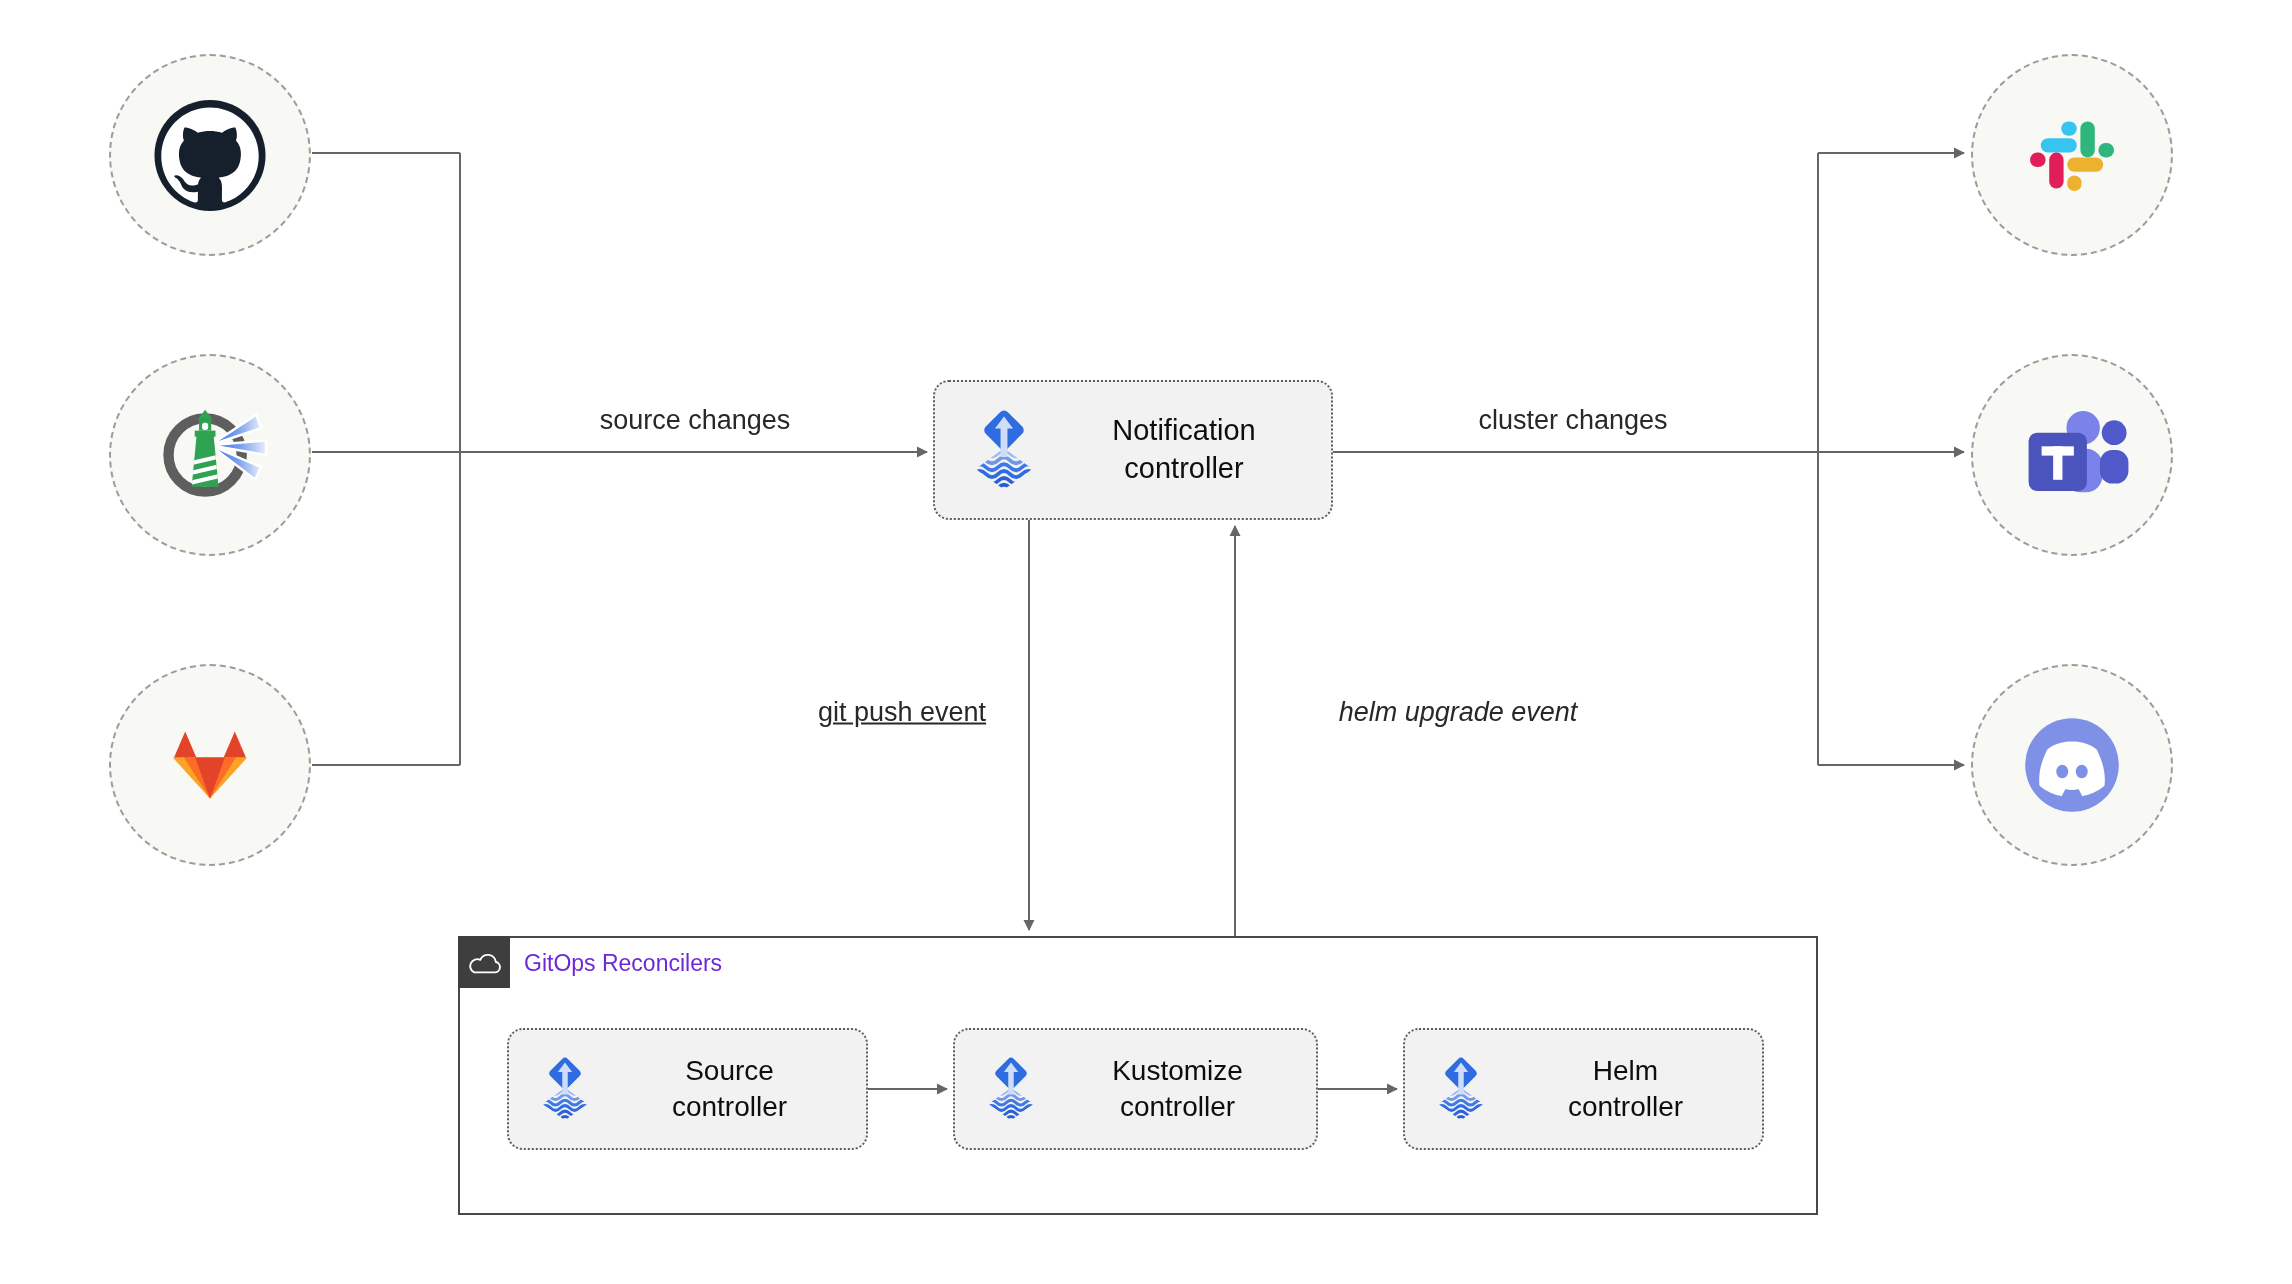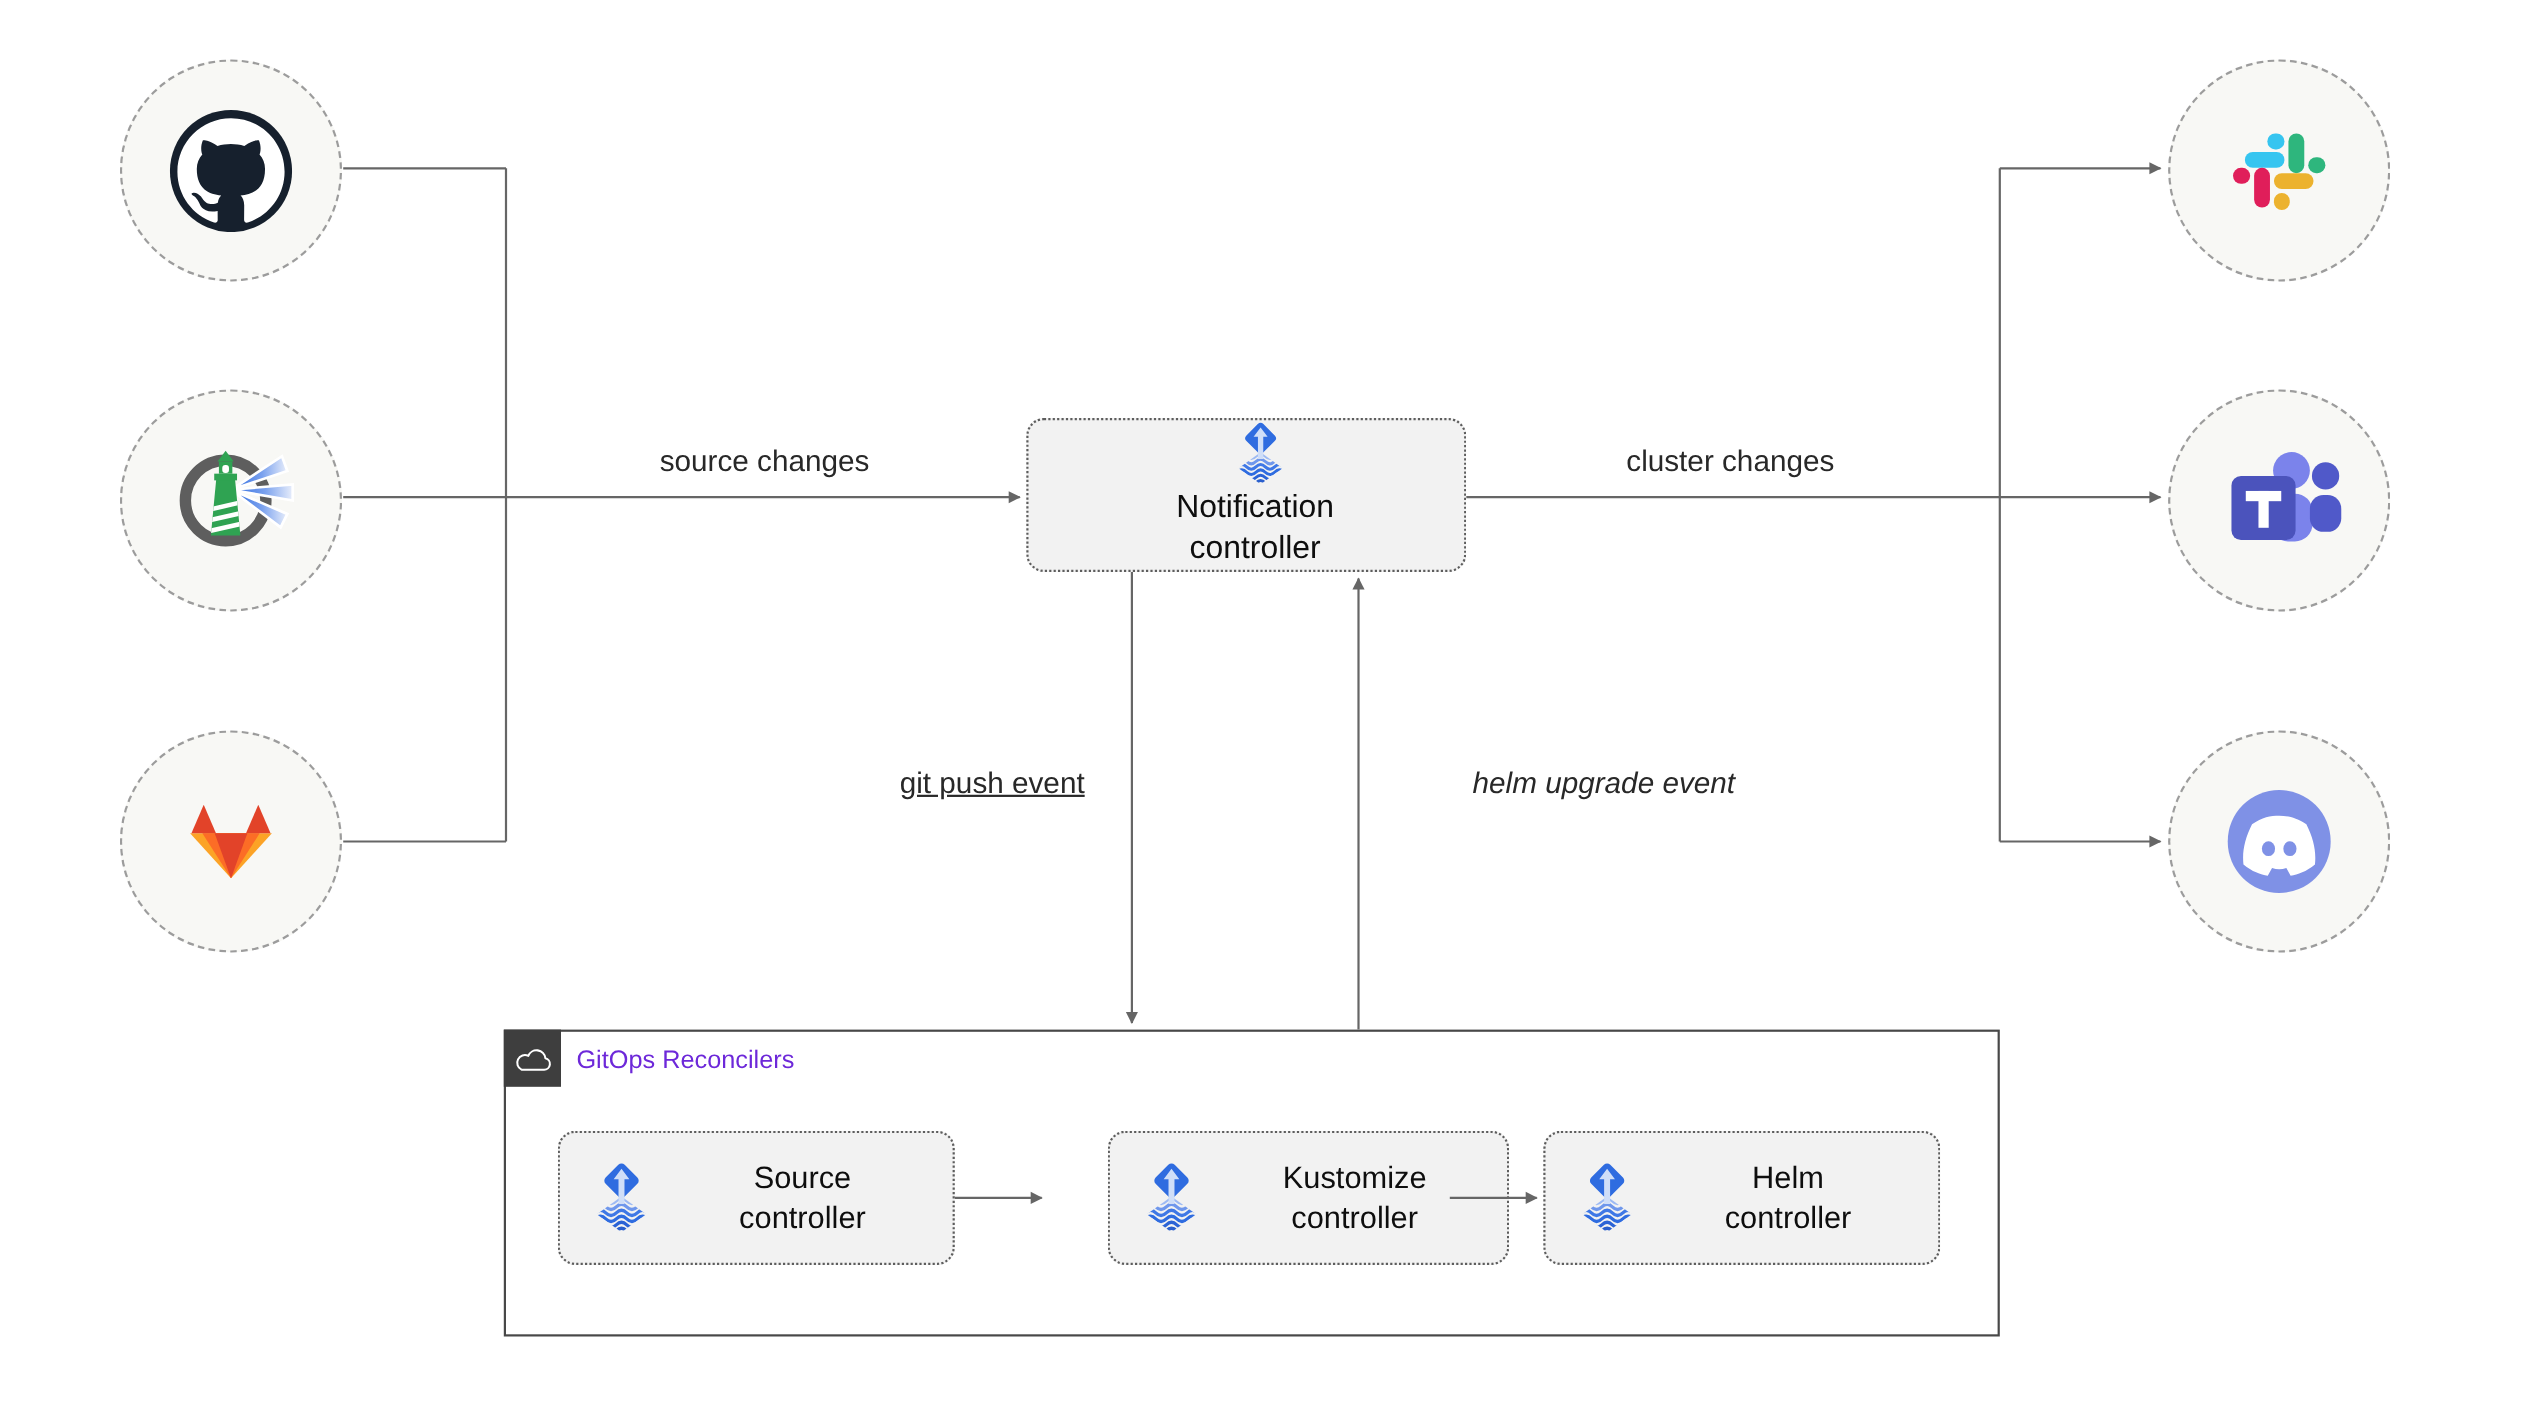--- a/index.html
+++ b/index.html
@@ -8,21 +8,21 @@
   
   .node{position:absolute;width:202px;height:202px;border-radius:50%;
         background:#f8f8f5;border:2px dashed #9c9c9c;box-sizing:border-box;
         display:flex;align-items:center;justify-content:center;}
 
   
   .ctrl{position:absolute;box-sizing:border-box;background:#f2f2f2;
         border:2px dotted #5d5d5d;border-radius:16px;
         display:flex;align-items:center;}
   .ctrl .txt{flex:1;text-align:center;color:#0e0e0e;line-height:1.3;white-space:pre-line;}
-  .ctrl-main{left:933px;top:380px;width:400px;height:140px;padding-left:26px;flex-direction:column;}
+  .ctrl-main{left:933px;top:380px;width:400px;height:140px;padding-left:26px;}
   .ctrl-main .txt{font-size:29px;padding-right:10px;}
   .ctrl-sm .txt{font-size:28px;padding-right:6px;}
 
   
   .edge-label{position:absolute;transform:translate(-50%,-50%);
               font-size:27px;color:#282828;white-space:nowrap;}
 
   
   .container-box{position:absolute;left:458px;top:936px;width:1360px;height:279px;
                  box-sizing:border-box;border:2px solid #484848;background:#ffffff;}
@@ -185,21 +185,21 @@
     <div class="container-title">GitOps Reconcilers</div>
   </div>
 
   <div class="ctrl ctrl-sm" style="left:507px;top:1028px;width:361px;height:122px;padding-left:22px;">
     <svg width="68" height="74">
         <use href="#sym-flux"></use>
       </svg>
     <div class="txt">Source
 controller</div>
   </div>
-  <div class="ctrl ctrl-sm" style="left:1007px;top:1028px;width:365px;height:122px;padding-left:22px;justify-content:space-between;">
+  <div class="ctrl ctrl-sm" style="left:953px;top:1028px;width:365px;height:122px;padding-left:22px;justify-content:space-between;">
     <svg width="68" height="74">
         <use href="#sym-flux"></use>
       </svg>
     <div class="txt">Kustomize
 controller</div>
   </div>
   <div class="ctrl ctrl-sm" style="left:1403px;top:1028px;width:361px;height:122px;padding-left:22px;">
     <svg width="68" height="74">
         <use href="#sym-flux"></use>
       </svg>

